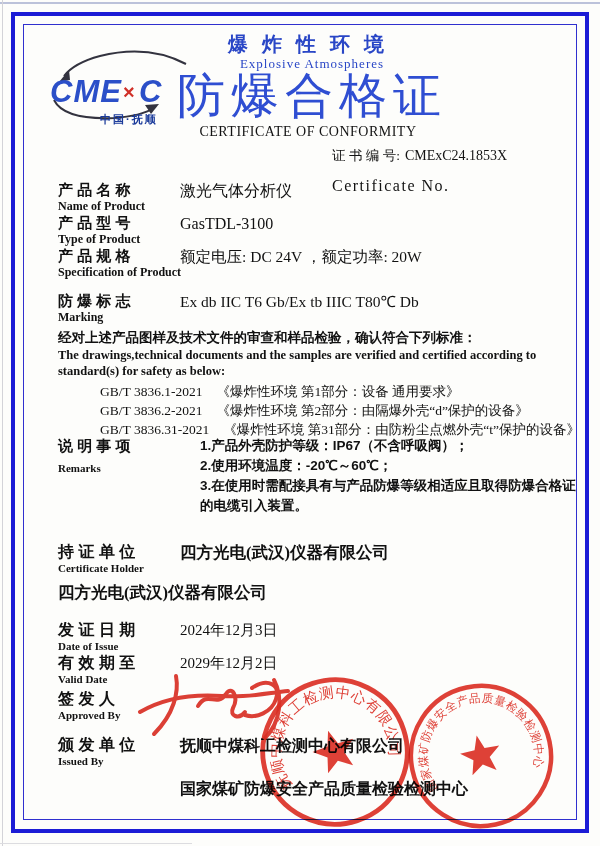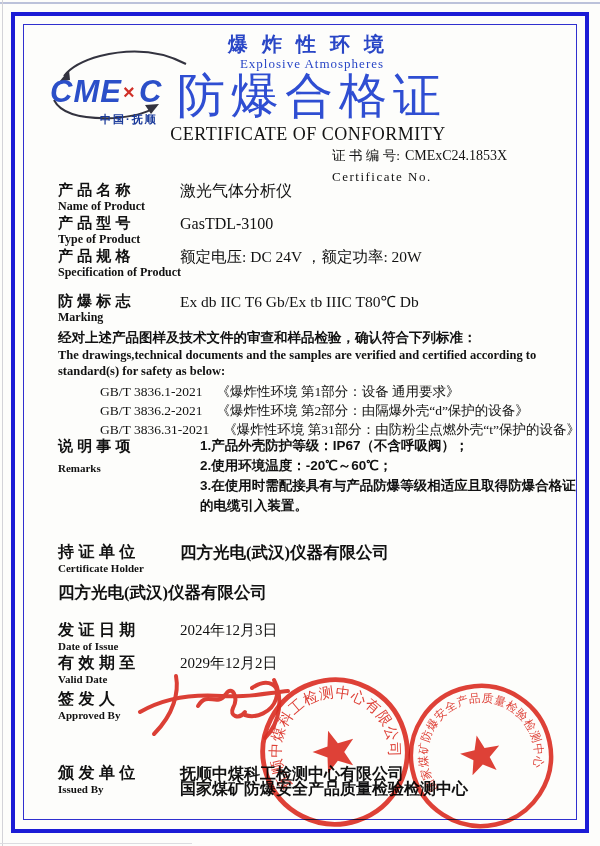--- a/index.html
+++ b/index.html
@@ -23,26 +23,26 @@
 
   
   .logo { position:absolute; left:38px; top:50px; width:170px; height:88px; }
   .title-cn-small { position:absolute; top:31px; left:0; right:0; text-align:center; padding-left:26px;
     font-size:20px; font-weight:bold; color:#2946c6; letter-spacing:14px; }
   .title-en-small { position:absolute; top:56px; left:0; right:0; text-align:center; padding-left:24px;
     font-size:13px; color:#2946c6; letter-spacing:1px; }
   .title-cn-large { position:absolute; top:64px; left:0; right:0; text-align:center; padding-left:24px;
     font-size:48px; font-weight:500; color:#2f4ed2; letter-spacing:6px; }
   .title-en-large { position:absolute; top:124px; left:0; right:0; text-align:center; padding-left:16px;
-    font-size:18px; font-weight:500; color:#131313; letter-spacing:0.5px; }
+    font-size:14px; font-weight:500; color:#131313; letter-spacing:0.5px; }
 
   .certno { position:absolute; left:332px; top:147px; color:#131313; }
   .certno-cn { font-size:13.5px; }
   .certno-val { font-size:14px; margin-left:5px; }
-  .certno-en { font-size:13px; letter-spacing:1.5px; margin-top:4px; }
+  .certno-en { font-size:16px; letter-spacing:1.5px; margin-top:12px; }
 
   
   .fields { position:absolute; left:58px; top:180px; right:28px; }
   .frow { display:flex; margin-bottom:1px; }
   .frow.gap { margin-top:13px; }
   .flabel { width:122px; flex:none; }
   .flabel-cn { font-family:"Liberation Sans", sans-serif; font-weight:bold; font-size:15px; line-height:20px; color:#111; white-space:nowrap; }
   .flabel-en { font-weight:bold; font-size:12px; line-height:12px; color:#111; white-space:nowrap; }
   .fvalue { font-size:15.5px; line-height:20px; padding-top:1px; color:#111; }
 
@@ -54,21 +54,21 @@
   .std-item { margin-left:42px; font-size:13.5px; line-height:19px; white-space:nowrap; }
   .std-code { margin-right:14px; }
 
   
   .remarks { position:absolute; left:58px; top:436px; right:22px; display:flex; color:#111;gap:20px; }
   .rlines { width:376px; font-family:"Liberation Sans", sans-serif; font-weight:600; font-size:13.5px; line-height:20px; }
 
   
   .hrow { position:absolute; left:58px; display:flex; color:#111; }
   .hrow1 { top:541px; } .hrow2 { top:581px; } .hrow3 { top:619px; }
-  .hrow4 { top:652px; } .hrow5 { top:688px; } .hrow6 { top:762px; }
+  .hrow4 { top:652px; } .hrow5 { top:688px; } .hrow6 { top:734px; }
   .hlabel { width:122px; flex:none; }
   .hlabel-cn { font-family:"Liberation Sans", sans-serif; font-weight:bold; font-size:16px; line-height:21px; white-space:nowrap; }
   .hlabel-en { font-weight:bold; font-size:11px; line-height:13px; white-space:nowrap; }
   .hvalue { font-size:15px; line-height:21px; padding-top:1px; white-space:nowrap; }
   .hvalue.company { font-weight:600; font-size:16.5px; }
   .issuer-line2 { position:absolute; left:180px; top:779px; font-weight:600; font-size:16px; color:#111; white-space:nowrap; z-index:1; }
 
   .signature { position:absolute; left:132px; top:666px; z-index:6; }
   .stamp { position:absolute; mix-blend-mode:multiply; opacity:.9; z-index:5; }
   .stamp-left  { left:257px; top:674px; }

